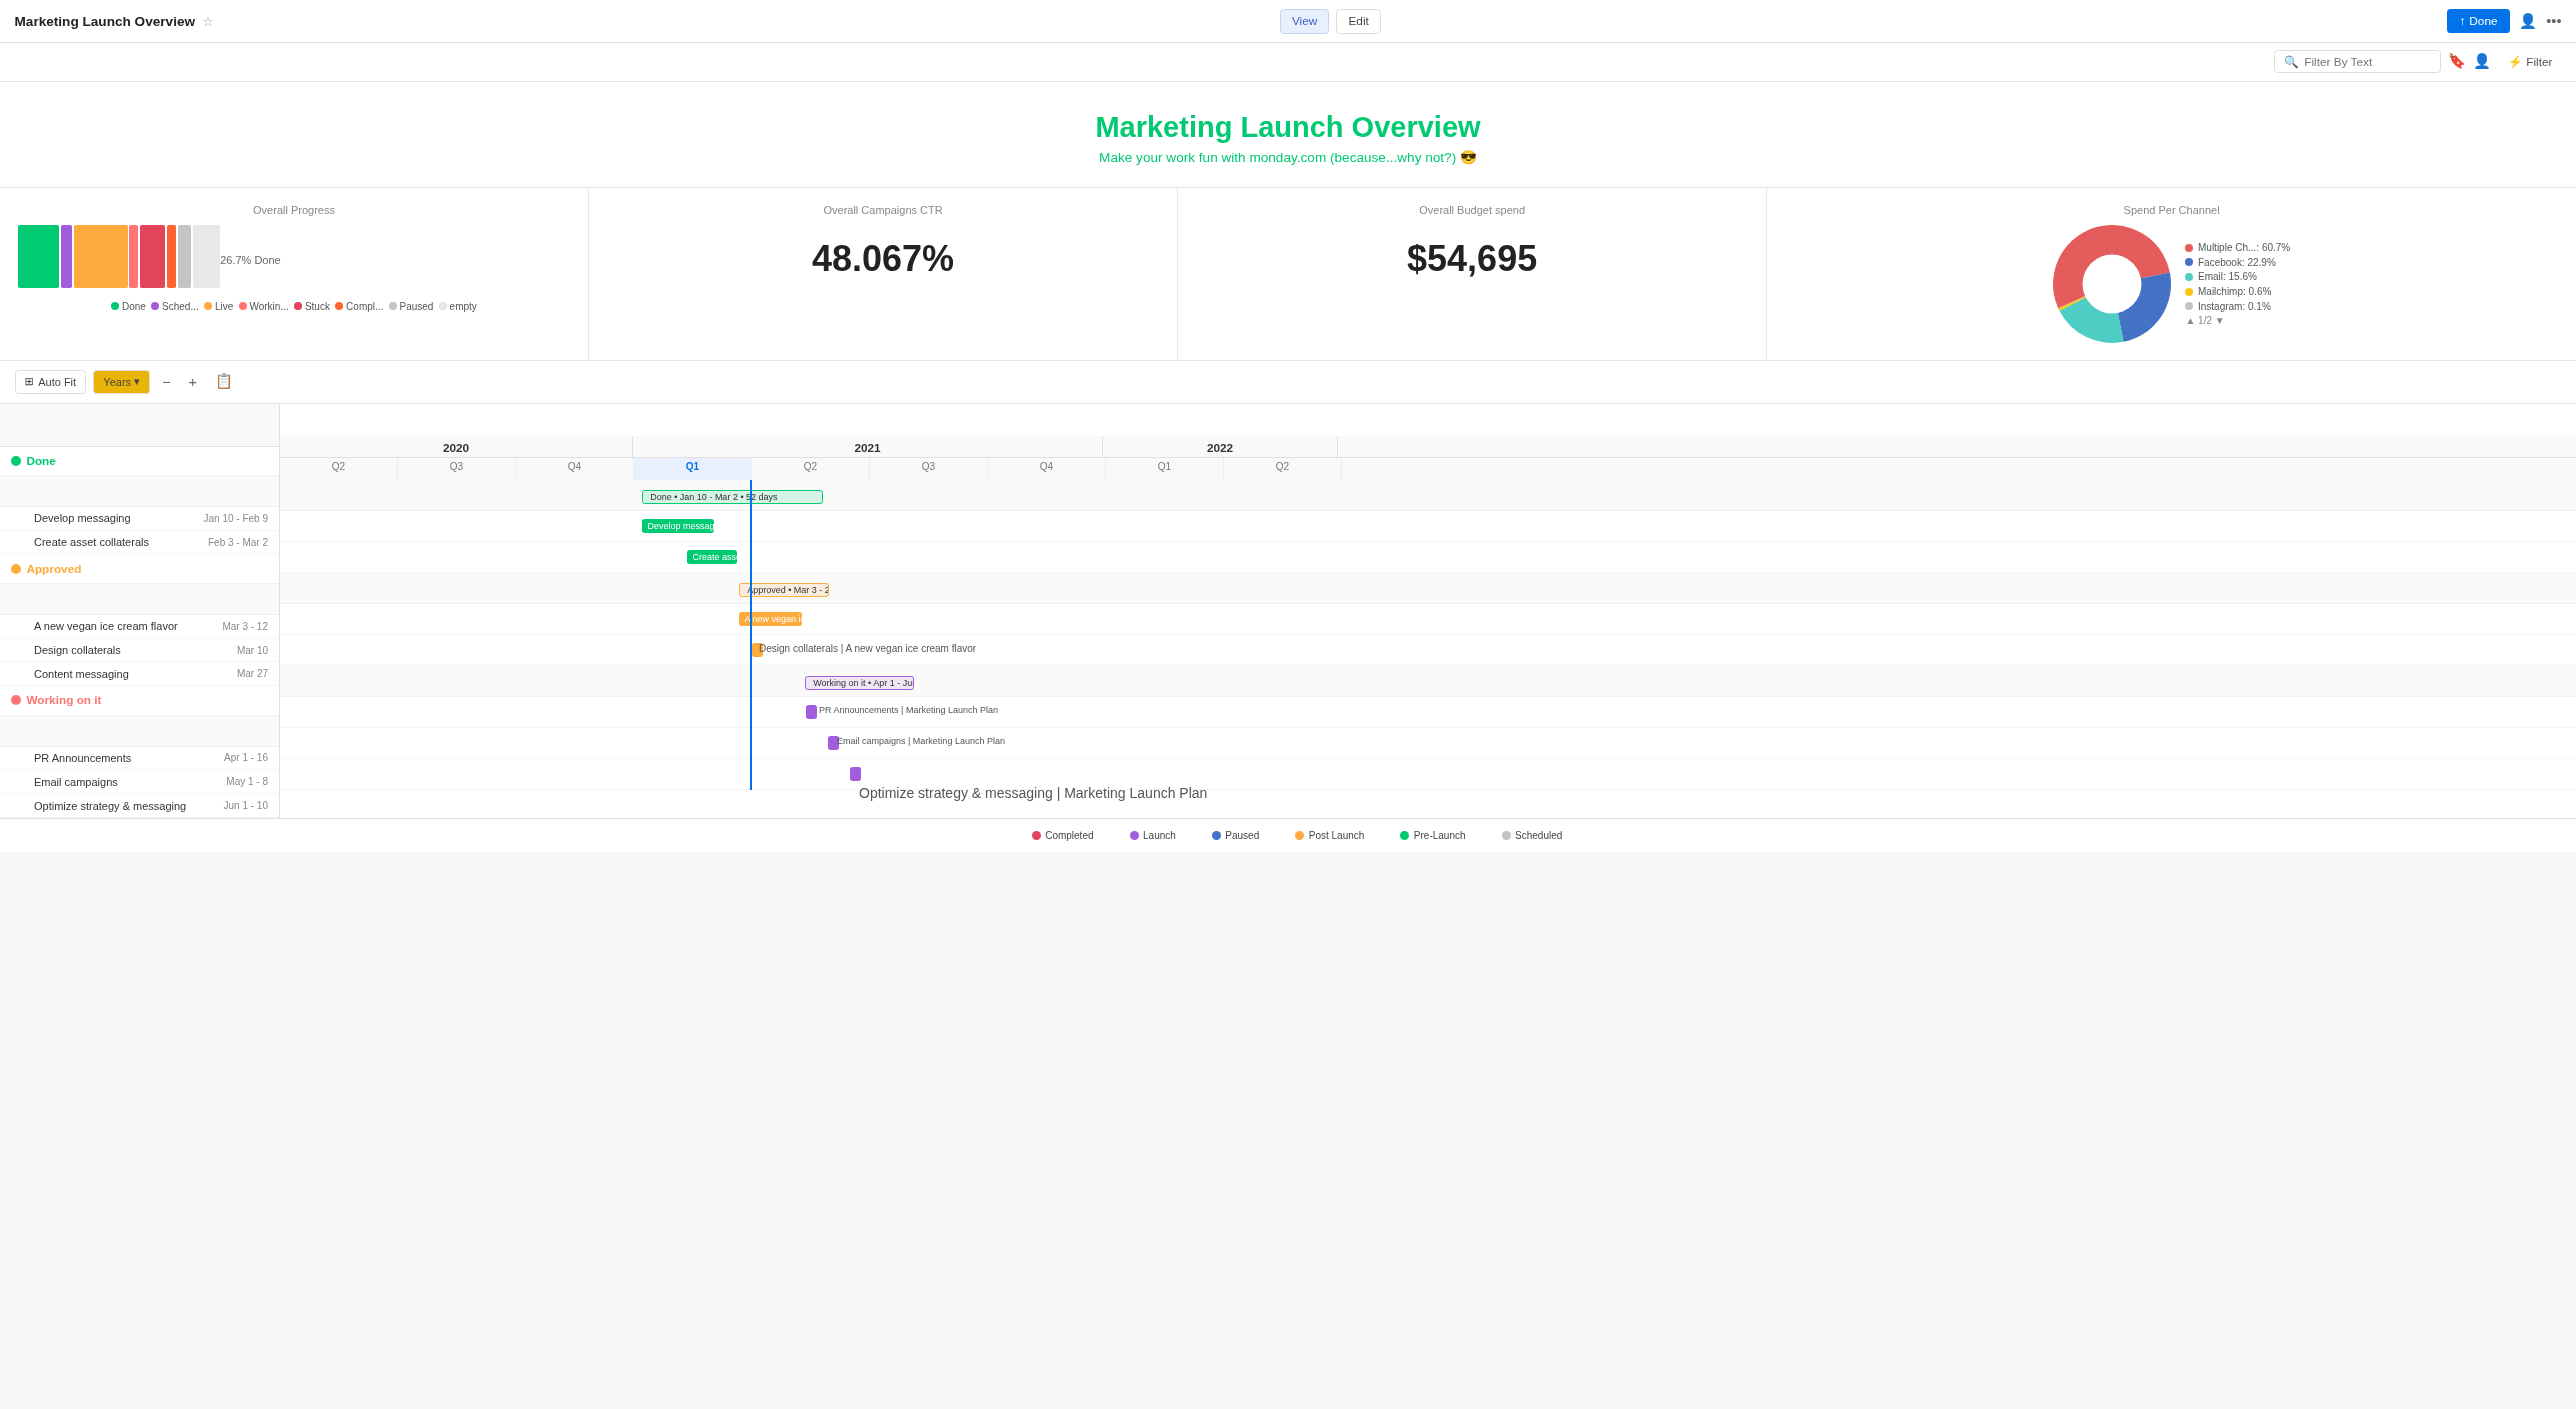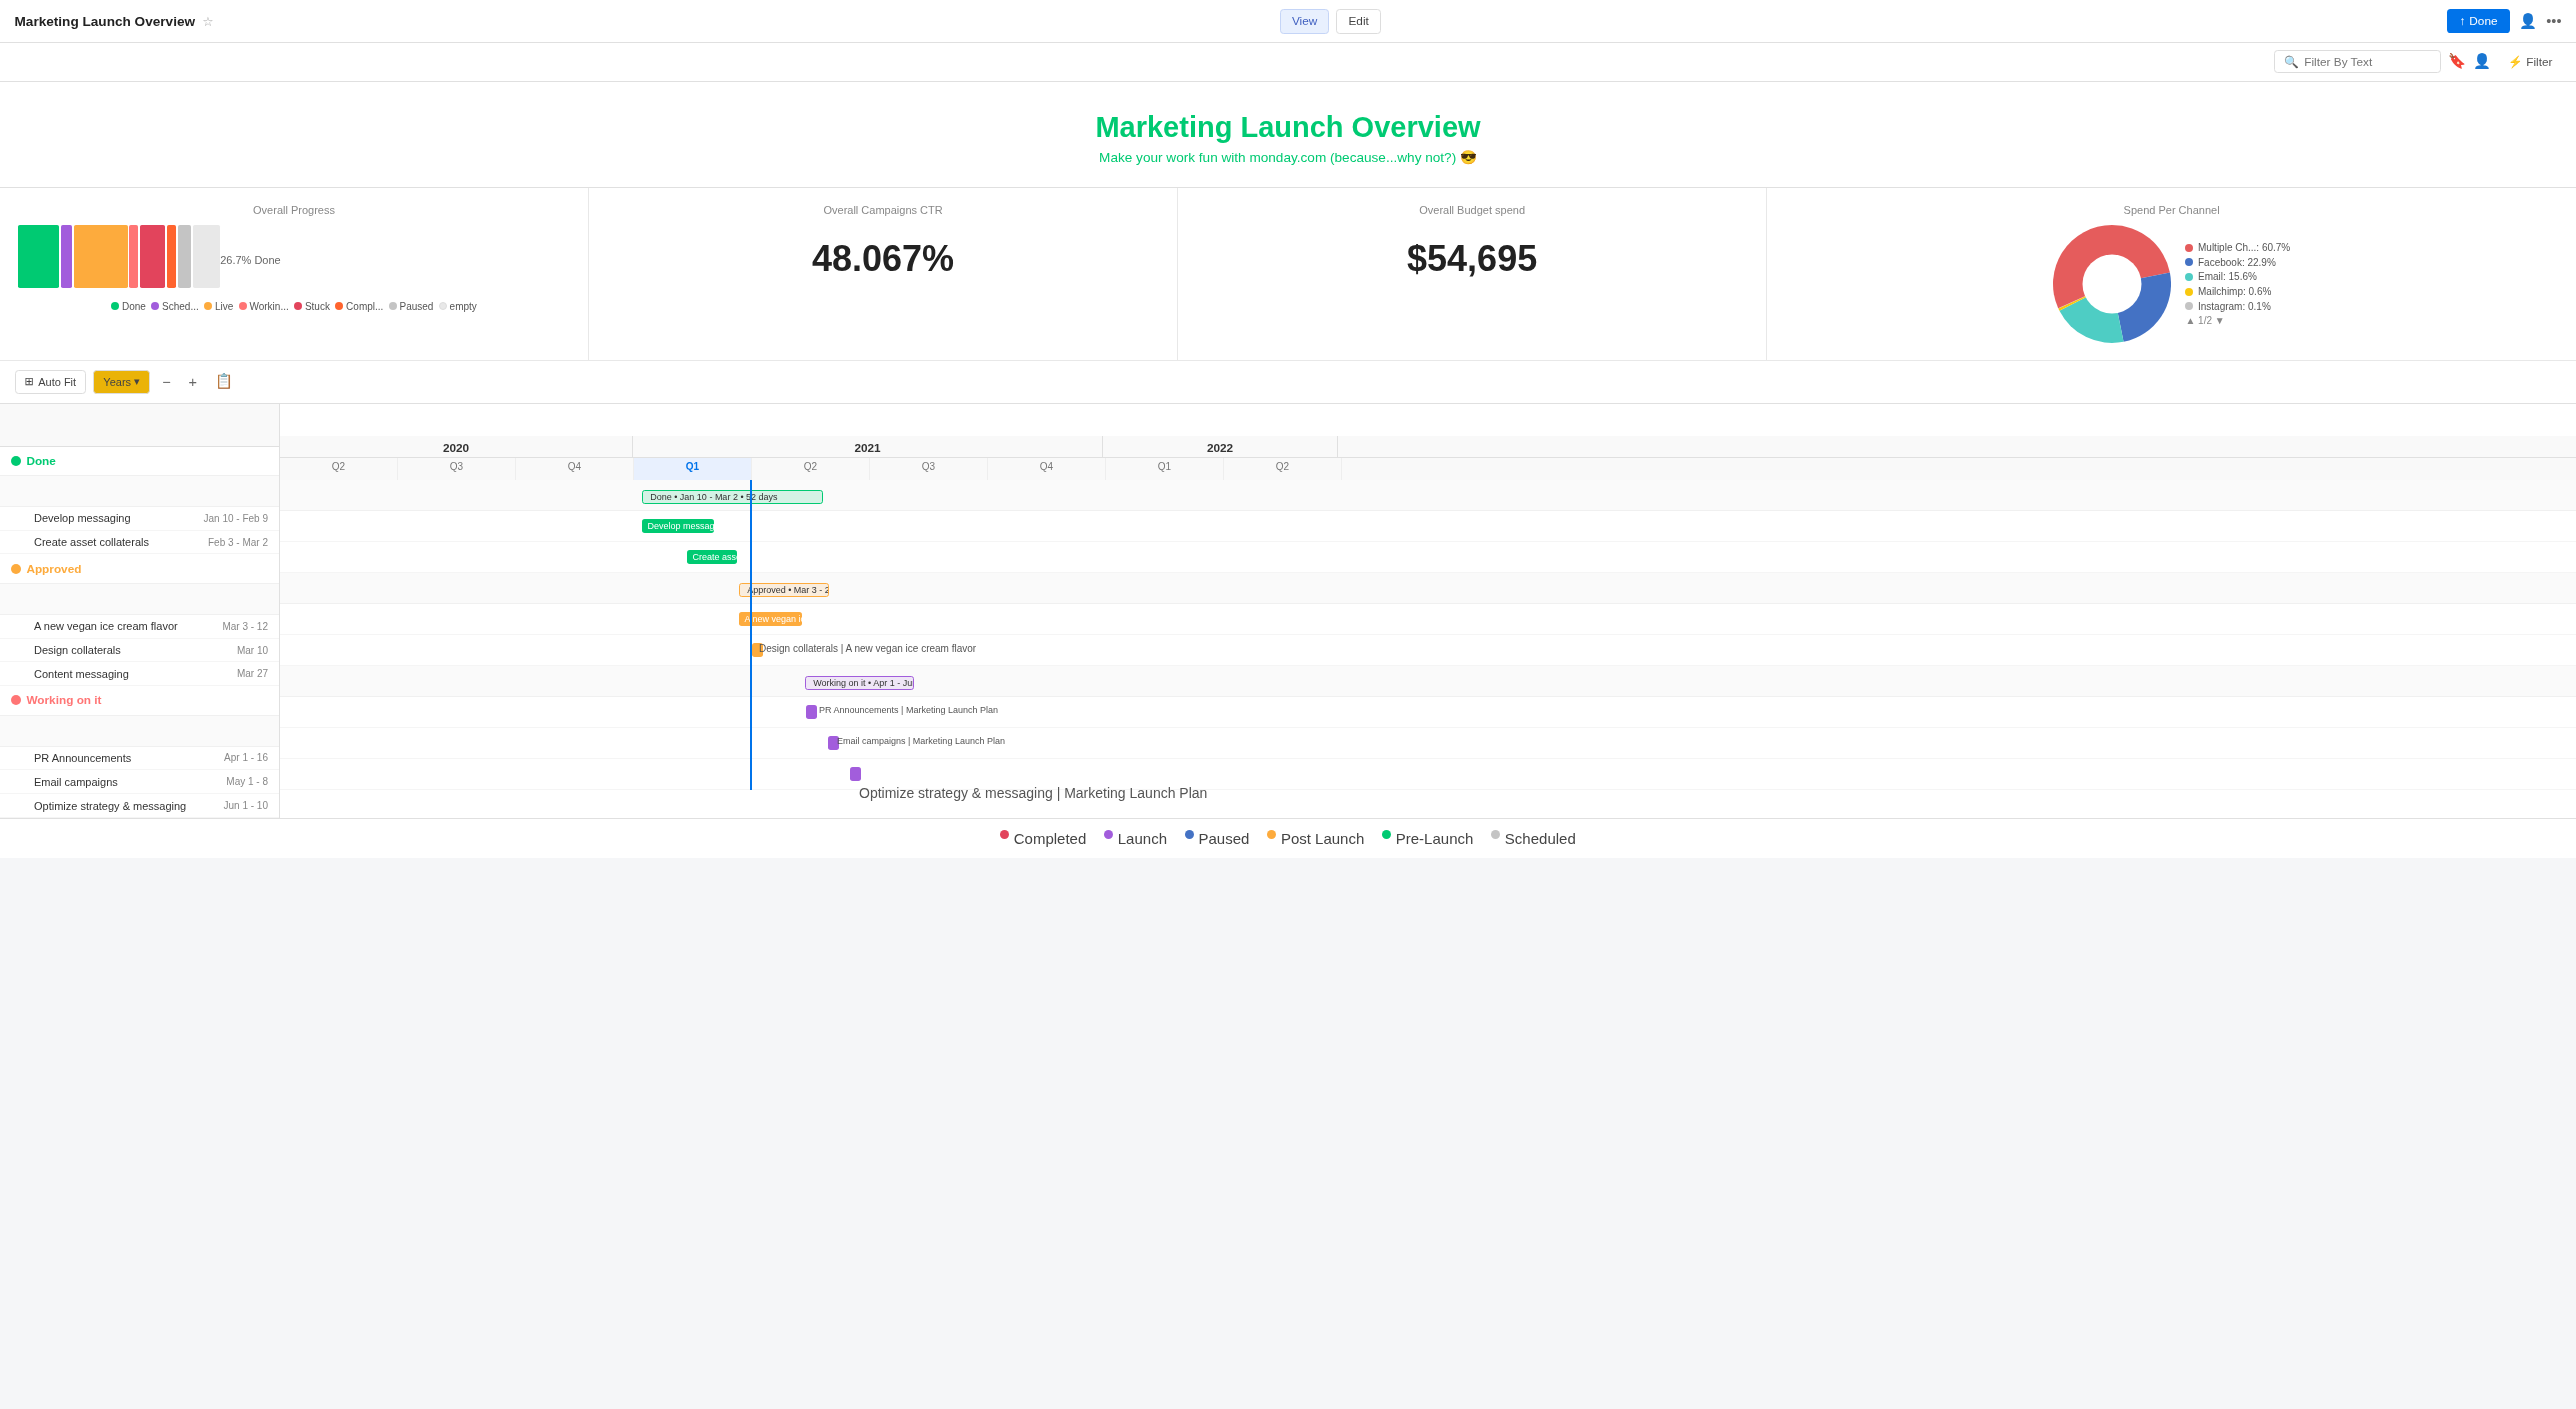--- a/index.html
+++ b/index.html
@@ -79,21 +79,21 @@
     
     .gantt-content { position: relative; }
     .gantt-body-row { height: 31px; border-bottom: 0.9px solid #f5f5f5; position: relative; }
     .gantt-body-group { height: 34px; border-bottom: 0.9px solid #f0f0f0; position: relative; background: #fafafa; }
     .gantt-bar { position: absolute; border-radius: 2.7px; height: 14.5px; top: 8.1px; display: flex; align-items: center; padding: 0 5.4px; font-size: 9px; color: #fff; white-space: nowrap; overflow: hidden; }
     .gantt-group-bar { position: absolute; border-radius: 2.7px; height: 14.5px; top: 10px; display: flex; align-items: center; padding: 0 7.2px; font-size: 9px; color: #333; white-space: nowrap; overflow: hidden; background: rgba(0,0,0,0.05); border: 0.9px solid rgba(0,0,0,0.12); }
     .gantt-today-line { position: absolute; top: 0; bottom: 0; width: 1.8px; background: #0073ea; z-index: 10; }
 
     
     .bottom-legend { display: flex; justify-content: center; align-items: center; gap: 18px; padding: 11px; background: #fff; border-top: 0.9px solid #e0e0e0; }
-    .legend-item-sm { display: flex; align-items: flex-start; gap: 4.5px; font-size: 15px; color: #444; }
+    .legend-item-sm { display: flex; align-items: center; gap: 4.5px; font-size: 10px; color: #444; margin-left: 18px; }
     .legend-dot-sm { width: 9px; height: 9px; border-radius: 50%; }
 
     
     svg.pie { width: 118px; height: 118px; }
   </style>
 </head>
 <body>
 
 <div class="top-bar">
   <div class="top-bar-left">

